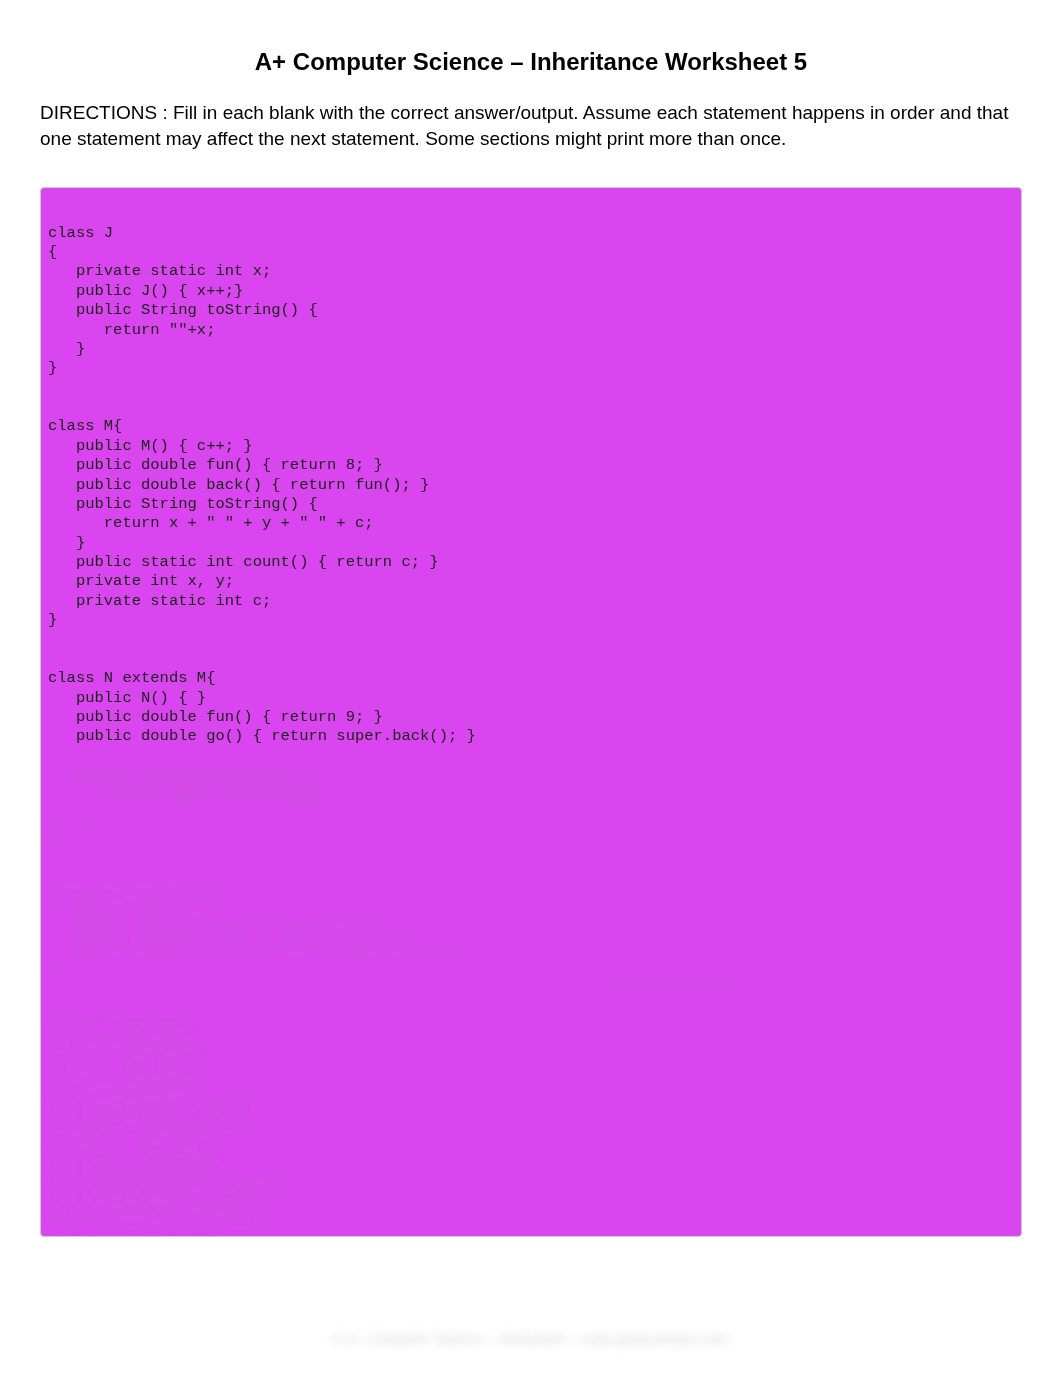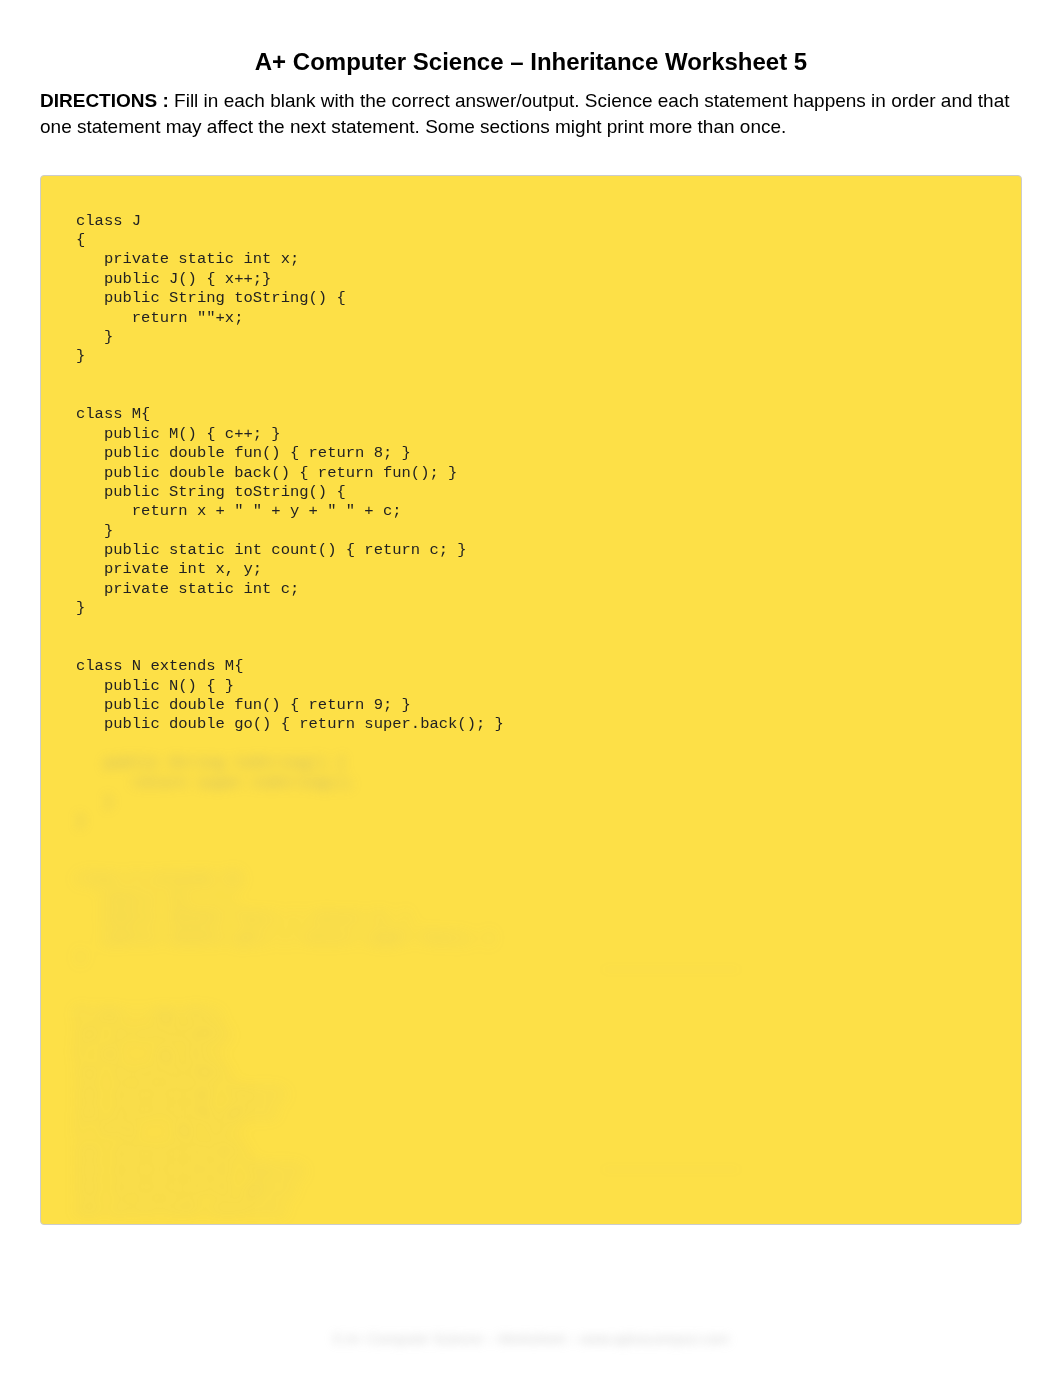--- a/index.html
+++ b/index.html
@@ -14,38 +14,38 @@
       background: #ffffff;
       font-family: Arial, Helvetica, sans-serif;
       padding: 48px 40px;
       color: #000;
     }
     
     .title {
       text-align: center;
       font-size: 24px;
       font-weight: bold;
-      margin-bottom: 12px;
+      margin-bottom: 24px;
     }
     
     .directions {
       font-size: 19px;
       line-height: 1.35;
       margin-bottom: 36px;
     }
     
     .directions-label {
-      font-weight: bold;
+      font-weight: normal;
     }
     
     .code-container {
       border: 1px solid #ccc;
       border-radius: 4px;
-      padding: 16px 35px;
-      background: #fde047;
+      padding: 16px 7px;
+      background: #d946ef;
       font-family: 'Courier New', Courier, monospace;
       font-size: 15.5px;
       line-height: 1.25;
       white-space: pre;
       color: #222;
       position: relative;
       height: 1050px;
       overflow: hidden;
     }
     
@@ -95,21 +95,21 @@
       filter: blur(5px);
       opacity: 0.5;
     }
   </style>
 </head>
 <body>
 
 <h1 class="title">A+ Computer Science –  Inheritance Worksheet 5</h1>
 
 <p class="directions">
-  <span class="directions-label">DIRECTIONS :</span><span>  Fill in each blank with the correct answer/output.  Science each statement happens in order and that one statement may affect the next statement.  Some sections might print more than once.</span>
+  <span class="directions-label">DIRECTIONS :</span><span>  Fill in each blank with the correct answer/output.  Assume each statement happens in order and that one statement may affect the next statement.  Some sections might print more than once.</span>
 </p>
 
 <div class="code-container">
 <div class="code-block">class J
 {
    private static int x;
    public J() { x++;}
    public String toString() {
       return ""+x;
    }

